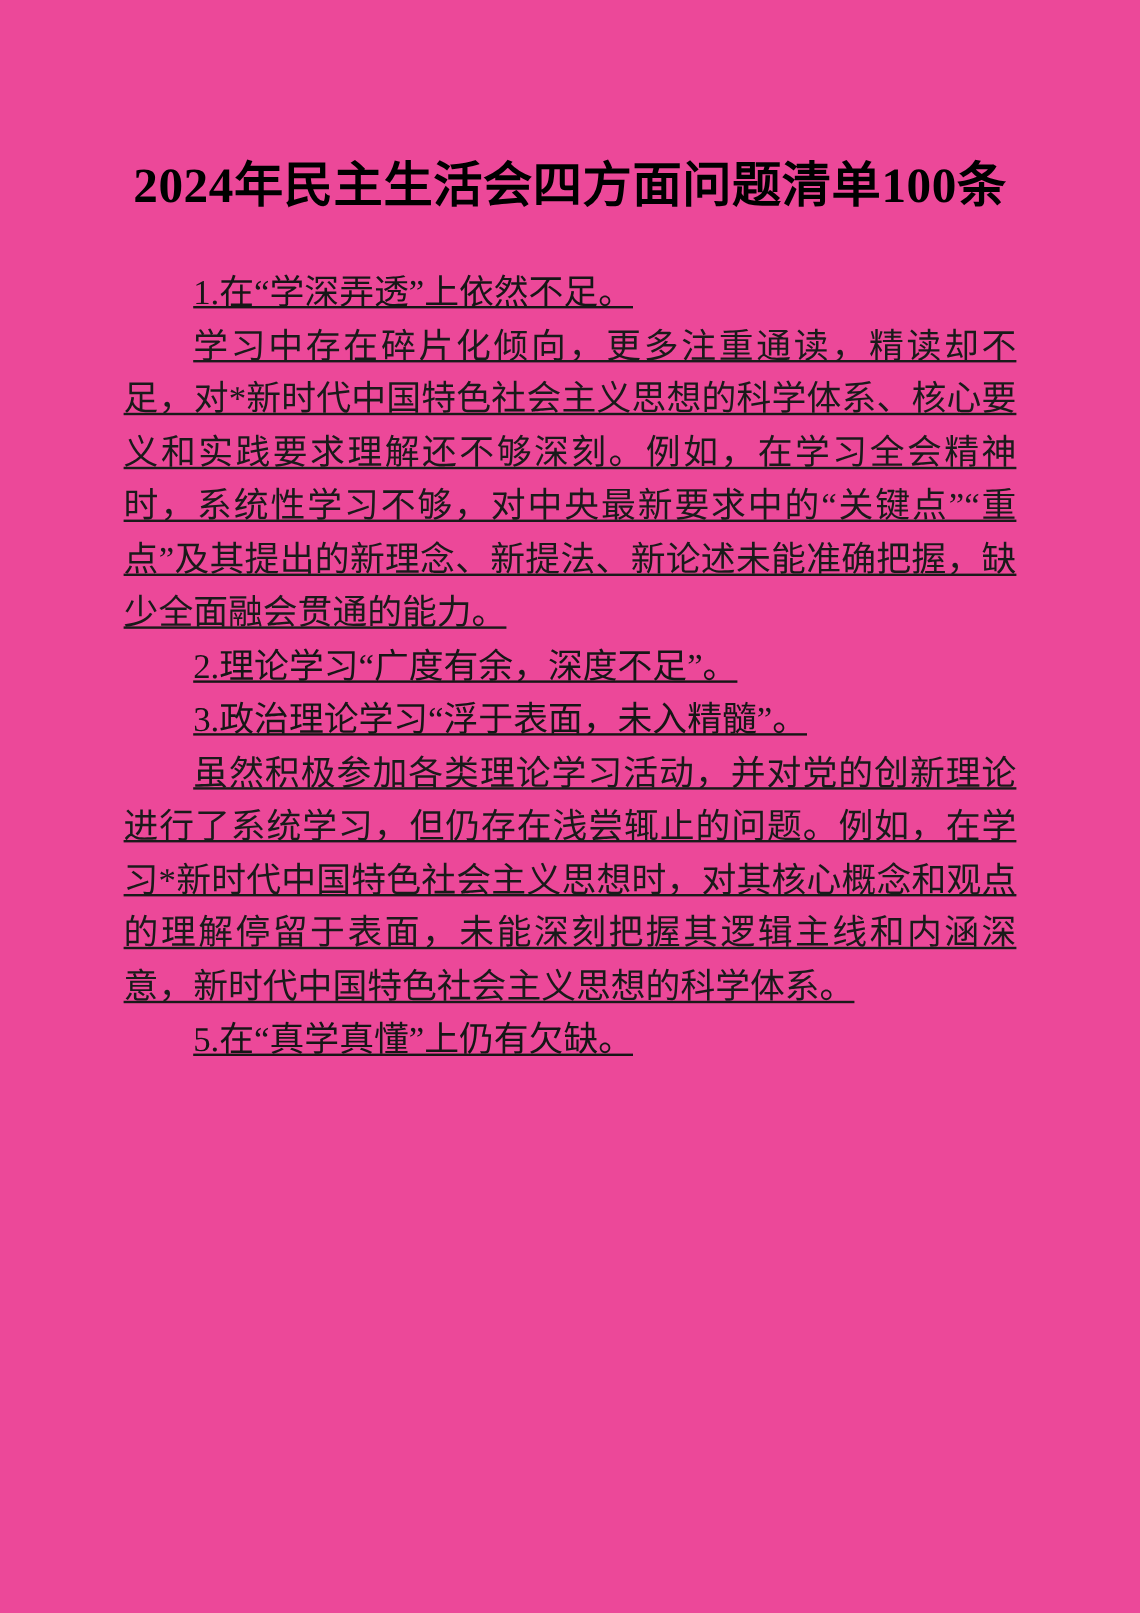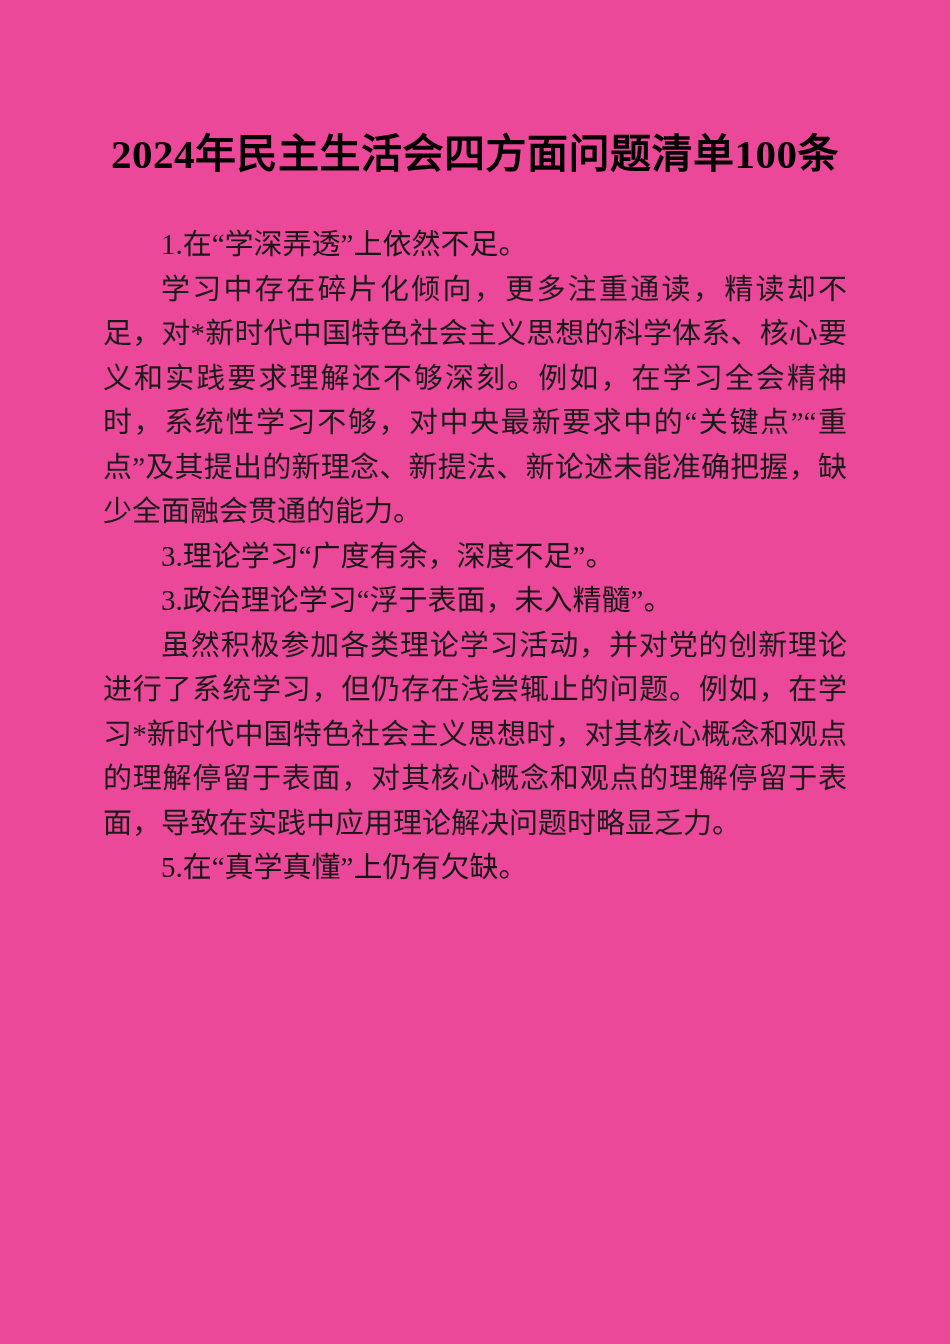--- a/index.html
+++ b/index.html
@@ -75,44 +75,45 @@
     font-family: "Liberation Serif", "DejaVu Serif", serif;
     font-size: 29px;
     line-height: 44.5px;
     text-align: justify;
     text-align-last: left;
     text-justify: inter-ideograph;
     text-indent: 58px;
     color: #1a1a1a;
     letter-spacing: 0px;
     word-break: break-all;
+    text-decoration: underline;
   }
   .para.item {
     color: #161616;
   }
 </style>
 </head>
 <body>
 
 <div class="page">
   <div class="doc-body">
 
     <h1 class="doc-title">2024年民主生活会四方面问题清单100条</h1>
 
     <div class="flow">
 
 
       <p class="para item">1.在“学深弄透”上依然不足。</p>
 
       <p class="para">学习中存在碎片化倾向，更多注重通读，精读却不足，对*新时代中国特色社会主义思想的科学体系、核心要义和实践要求理解还不够深刻。例如，在学习全会精神时，系统性学习不够，对中央最新要求中的“关键点”“重点”及其提出的新理念、新提法、新论述未能准确把握，缺少全面融会贯通的能力。</p>
 
-      <p class="para item">3.理论学习“广度有余，深度不足”。</p>
+      <p class="para item">2.理论学习“广度有余，深度不足”。</p>
 
 
       <p class="para item">3.政治理论学习“浮于表面，未入精髓”。</p>
 
-      <p class="para">虽然积极参加各类理论学习活动，并对党的创新理论进行了系统学习，但仍存在浅尝辄止的问题。例如，在学习*新时代中国特色社会主义思想时，对其核心概念和观点的理解停留于表面，对其核心概念和观点的理解停留于表面，导致在实践中应用理论解决问题时略显乏力。</p>
+      <p class="para">虽然积极参加各类理论学习活动，并对党的创新理论进行了系统学习，但仍存在浅尝辄止的问题。例如，在学习*新时代中国特色社会主义思想时，对其核心概念和观点的理解停留于表面，未能深刻把握其逻辑主线和内涵深意，新时代中国特色社会主义思想的科学体系。</p>
 
       <p class="para item">5.在“真学真懂”上仍有欠缺。</p>
 
     </div>
   </div>
 </div>
 
 </body></html>

